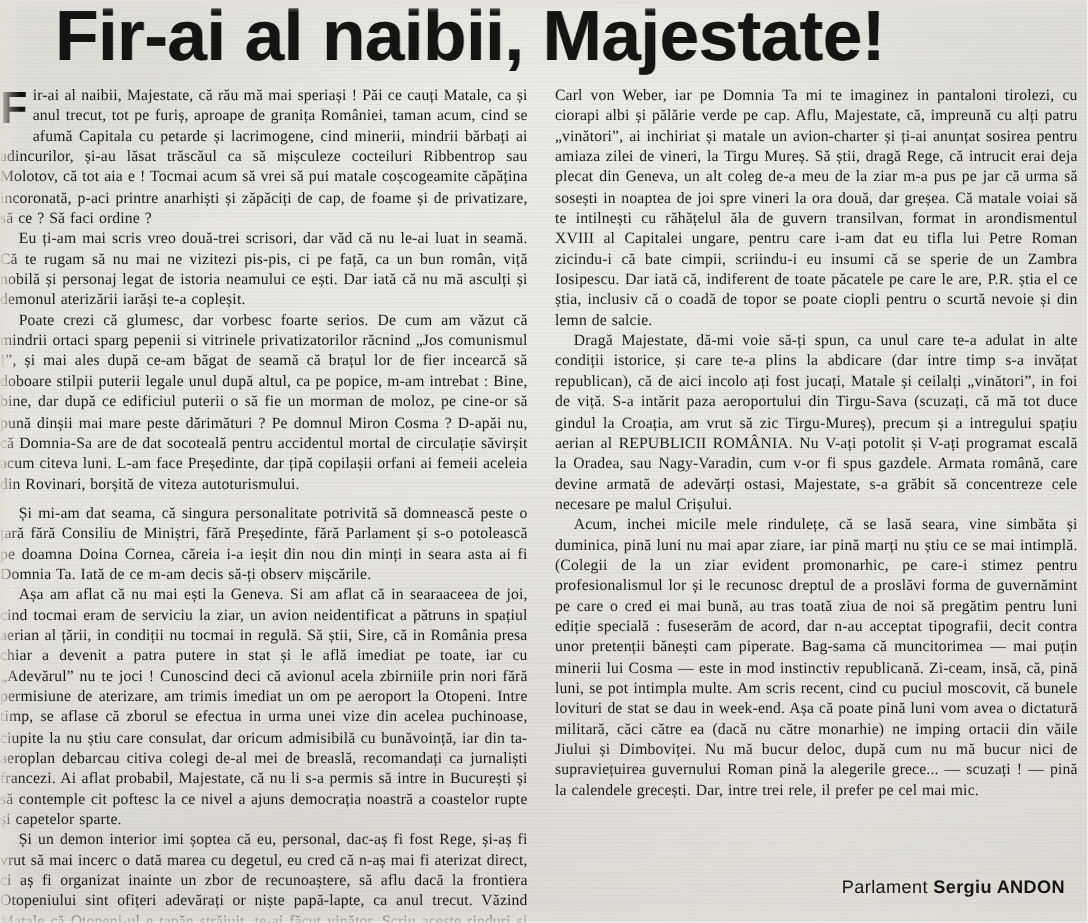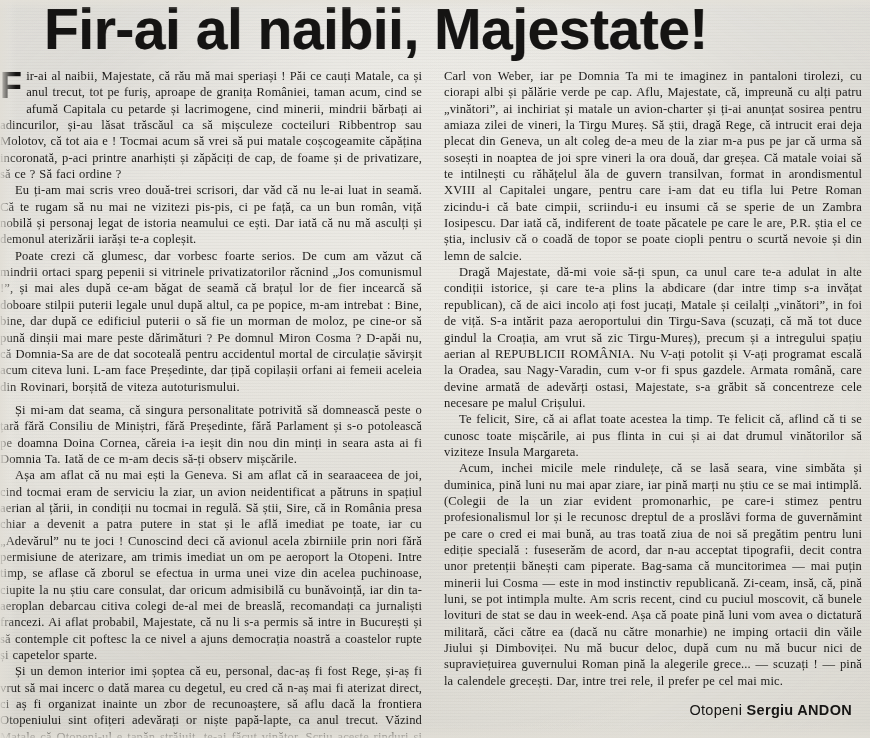--- a/index.html
+++ b/index.html
@@ -164,29 +164,28 @@
       <p>Eu ți-am mai scris vreo două-trei scrisori, dar văd că nu le-ai luat in seamă. Că te rugam să nu mai ne vizitezi pis-pis, ci pe față, ca un bun român, viță nobilă și personaj legat de istoria neamului ce ești. Dar iată că nu mă asculți și demonul aterizării iarăși te-a copleșit.</p>
       <p>Poate crezi că glumesc, dar vorbesc foarte serios. De cum am văzut că mindrii ortaci sparg pepenii si vitrinele privatizatorilor răcnind „Jos comunismul !”, și mai ales după ce-am băgat de seamă că brațul lor de fier incearcă să doboare stilpii puterii legale unul după altul, ca pe popice, m-am intrebat : Bine, bine, dar după ce edificiul puterii o să fie un morman de moloz, pe cine-or să pună dinșii mai mare peste dărimături ? Pe domnul Miron Cosma ? D-apăi nu, că Domnia-Sa are de dat socoteală pentru accidentul mortal de circulație săvirșit acum citeva luni. L-am face Președinte, dar țipă copilașii orfani ai femeii aceleia din Rovinari, borșită de viteza autoturismului.</p>
       <p class="gap">Și mi-am dat seama, că singura personalitate potrivită să domnească peste o țară fără Consiliu de Miniștri, fără Președinte, fără Parlament și s-o potolească pe doamna Doina Cornea, căreia i-a ieșit din nou din minți in seara asta ai fi Domnia Ta. Iată de ce m-am decis să-ți observ mișcările.</p>
       <p>Așa am aflat că nu mai ești la Geneva. Si am aflat că in searaaceea de joi, cind tocmai eram de serviciu la ziar, un avion neidentificat a pătruns in spațiul aerian al țării, in condiții nu tocmai in regulă. Să știi, Sire, că in România presa chiar a devenit a patra putere in stat și le află imediat pe toate, iar cu „Adevărul” nu te joci ! Cunoscind deci că avionul acela zbirniile prin nori fără permisiune de aterizare, am trimis imediat un om pe aeroport la Otopeni. Intre timp, se aflase că zborul se efectua in urma unei vize din acelea puchinoase, ciupite la nu știu care consulat, dar oricum admisibilă cu bunăvoință, iar din ta-aeroplan debarcau citiva colegi de-al mei de breaslă, recomandați ca jurnaliști francezi. Ai aflat probabil, Majestate, că nu li s-a permis să intre in București și să contemple cit poftesc la ce nivel a ajuns democrația noastră a coastelor rupte și capetelor sparte.</p>
       <p>Și un demon interior imi șoptea că eu, personal, dac-aș fi fost Rege, și-aș fi vrut să mai incerc o dată marea cu degetul, eu cred că n-aș mai fi aterizat direct, ci aș fi organizat inainte un zbor de recunoaștere, să aflu dacă la frontiera Otopeniului sint ofițeri adevărați or niște papă-lapte, ca anul trecut. Văzind Matale că Otopeni-ul e țapăn străjuit, te-ai făcut vinător. Scriu aceste rinduri și in urechi imi răsună corul scris de</p>
     </div>
 
     <div class="col col-right">
       <p class="cont">Carl von Weber, iar pe Domnia Ta mi te imaginez in pantaloni tirolezi, cu ciorapi albi și pălărie verde pe cap. Aflu, Majestate, că, impreună cu alți patru „vinători”, ai inchiriat și matale un avion-charter și ți-ai anunțat sosirea pentru amiaza zilei de vineri, la Tirgu Mureș. Să știi, dragă Rege, că intrucit erai deja plecat din Geneva, un alt coleg de-a meu de la ziar m-a pus pe jar că urma să sosești in noaptea de joi spre vineri la ora două, dar greșea. Că matale voiai să te intilnești cu răhățelul ăla de guvern transilvan, format in arondismentul XVIII al Capitalei ungare, pentru care i-am dat eu tifla lui Petre Roman zicindu-i că bate cimpii, scriindu-i eu insumi că se sperie de un Zambra Iosipescu. Dar iată că, indiferent de toate păcatele pe care le are, P.R. știa el ce știa, inclusiv că o coadă de topor se poate ciopli pentru o scurtă nevoie și din lemn de salcie.</p>
       <p>Dragă Majestate, dă-mi voie să-ți spun, ca unul care te-a adulat in alte condiții istorice, și care te-a plins la abdicare (dar intre timp s-a invățat republican), că de aici incolo ați fost jucați, Matale și ceilalți „vinători”, in foi de viță. S-a intărit paza aeroportului din Tirgu-Sava (scuzați, că mă tot duce gindul la Croația, am vrut să zic Tirgu-Mureș), precum și a intregului spațiu aerian al REPUBLICII ROMÂNIA. Nu V-ați potolit și V-ați programat escală la Oradea, sau Nagy-Varadin, cum v-or fi spus gazdele. Armata română, care devine armată de adevărți ostasi, Majestate, s-a grăbit să concentreze cele necesare pe malul Crișului.</p>
-      <p>Te felicit, Sire, că ai aflat toate acestea la timp. Te felicit că, aflind că ti se cunosc toate mișcările, ai pus flinta in cui și ai dat drumul vinătorilor să viziteze Insula Margareta.</p>
       <p>Acum, inchei micile mele rindulețe, că se lasă seara, vine simbăta și duminica, pină luni nu mai apar ziare, iar pină marți nu știu ce se mai intimplă. (Colegii de la un ziar evident promonarhic, pe care-i stimez pentru profesionalismul lor și le recunosc dreptul de a proslăvi forma de guvernămint pe care o cred ei mai bună, au tras toată ziua de noi să pregătim pentru luni ediție specială : fuseserăm de acord, dar n-au acceptat tipografii, decit contra unor pretenții bănești cam piperate. Bag-sama că muncitorimea — mai puțin minerii lui Cosma — este in mod instinctiv republicană. Zi-ceam, insă, că, pină luni, se pot intimpla multe. Am scris recent, cind cu puciul moscovit, că bunele lovituri de stat se dau in week-end. Așa că poate pină luni vom avea o dictatură militară, căci către ea (dacă nu către monarhie) ne imping ortacii din văile Jiului și Dimboviței. Nu mă bucur deloc, după cum nu mă bucur nici de supraviețuirea guvernului Roman pină la alegerile grece... — scuzați ! — pină la calendele grecești. Dar, intre trei rele, il prefer pe cel mai mic.</p>
 
     </div>
 
   </div>
 
   <div class="signature">
-    <span class="role">Otopeni</span>
+    <span class="role">Parlament</span>
     <span class="name">Sergiu ANDON</span>
   </div>
 
   <div class="scan-fx"></div>
   <div class="edge-fade-left"></div>
   <div class="edge-fade-top"></div>
   <div class="edge-fade-bottom"></div>
 
 </div>
 

